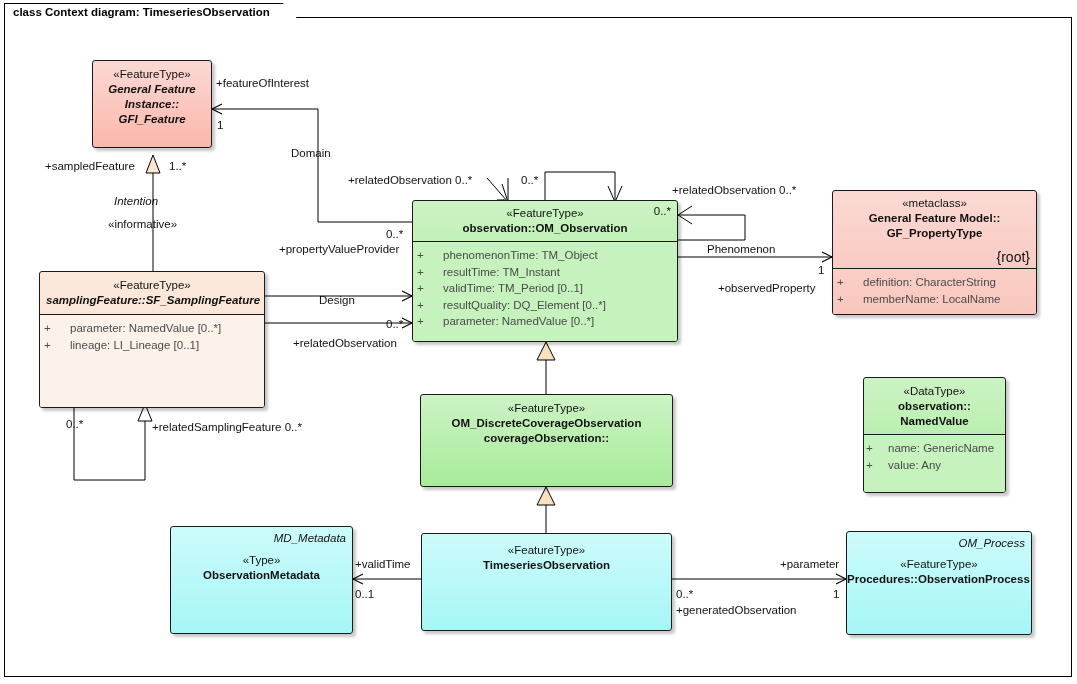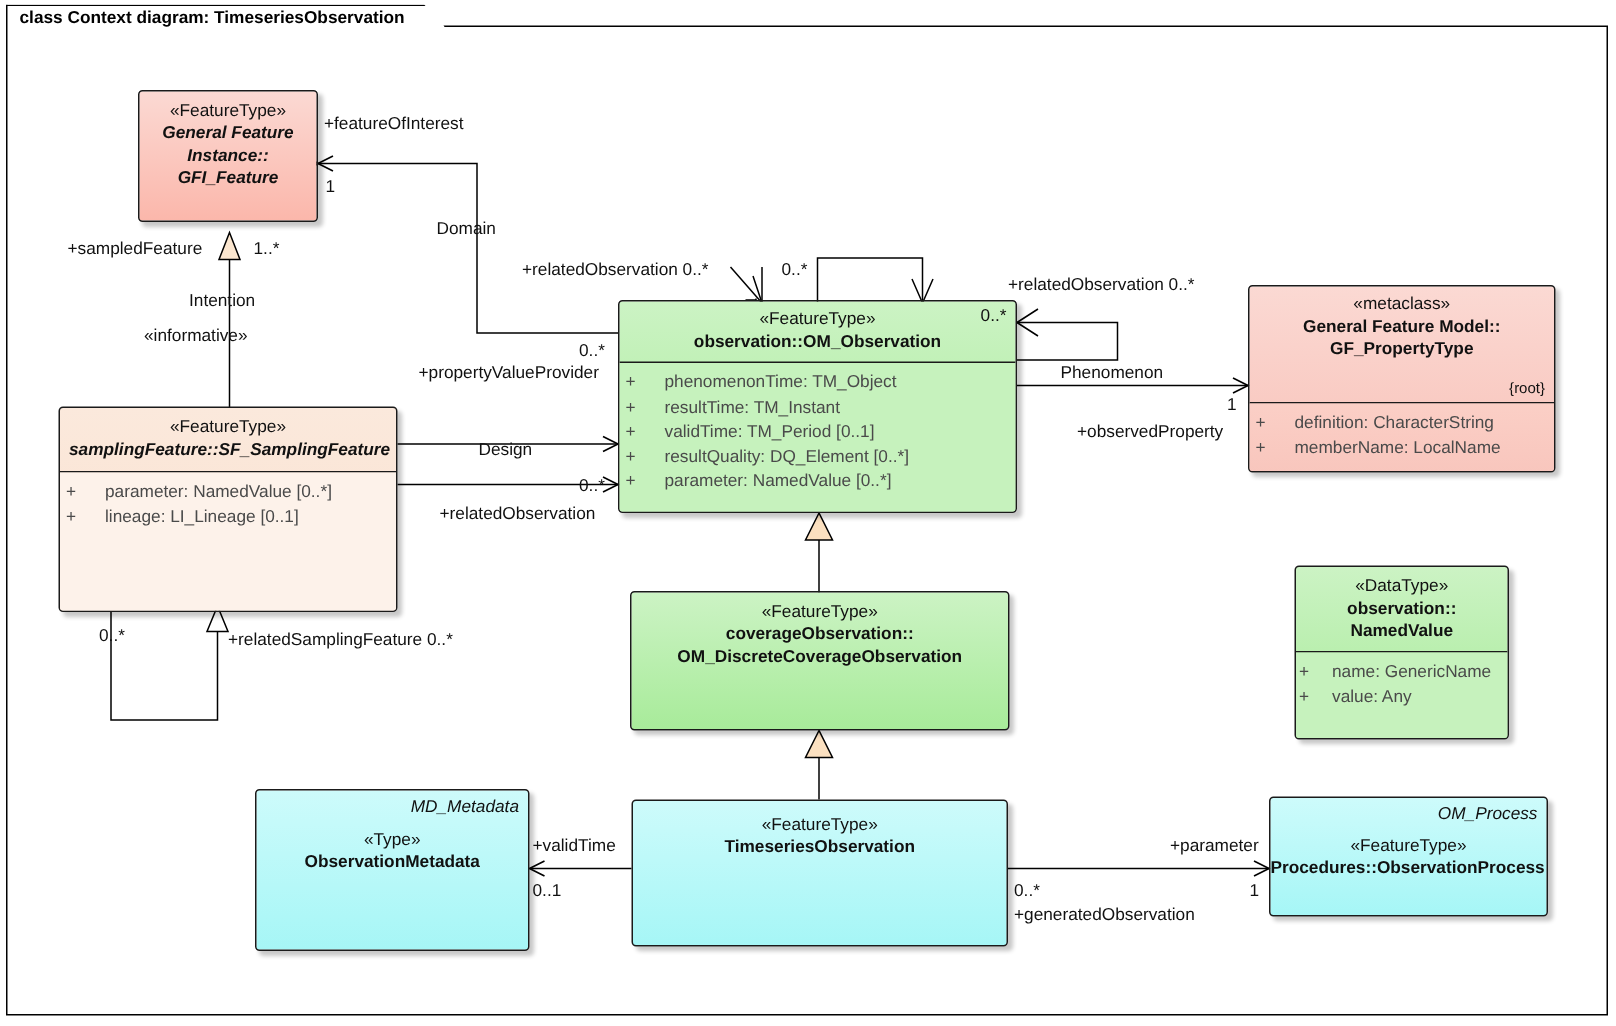--- a/index.html
+++ b/index.html
@@ -45,21 +45,21 @@
     text-align:center;
     position:relative;
   }
   .cls .sep{height:1px;background:#1a1a1a;}
   .cls .body{padding:5px 4px 5px 0;}
 
   .stereo{font-size:11.5px;color:#111;line-height:15px;}
   .cname{font-size:11.5px;font-weight:bold;color:#111;line-height:15px;}
   .cname.ital{font-style:italic;}
   .tagname{font-size:11.5px;font-style:italic;color:#111;text-align:right;line-height:15px;}
-  .rootmark{position:absolute;right:6px;bottom:3px;font-size:10px;color:#111;}
+  .rootmark{position:absolute;right:6px;bottom:3px;font-size:14px;color:#111;}
   .mult-corner{position:absolute;font-size:11.5px;color:#111;}
 
   .attr{
     font-size:11.5px;color:#4a4a4a;line-height:16.5px;
     white-space:nowrap;text-align:left;padding-left:4px;
   }
   .attr .plus{display:inline-block;width:26px;color:#4a4a4a;}
 
   
   .pink   {background:linear-gradient(180deg,#fbd9d3 0%,#fbb7ab 100%);}
@@ -203,22 +203,22 @@
       </div>
       <div class="attr">
         <span class="plus">+</span><span>memberName: LocalName</span>
       </div>
     </div>
   </div>
 
   <div class="cls green" style="left:420px;top:394px;width:253px;height:93px;">
     <div class="head" style="padding-top:6px;">
       <div class="stereo">«FeatureType»</div>
+      <div class="cname">OM_DiscreteCoverageObservation</div>
       <div class="cname">coverageObservation::</div>
-      <div class="cname">OM_DiscreteCoverageObservation</div>
     </div>
   </div>
 
   <div class="cls cyan" style="left:170px;top:526px;width:183px;height:108px;">
     <div class="head" style="padding-top:4px;text-align:center;">
       <div class="tagname">MD_Metadata</div>
       <div class="stereo" style="margin-top:7px;">«Type»</div>
       <div class="cname">ObservationMetadata</div>
     </div>
   </div>
@@ -240,36 +240,36 @@
     </div>
   </div>
 
   <div class="cls cyan" style="left:421px;top:533px;width:251px;height:98px;">
     <div class="head" style="padding-top:9px;">
       <div class="stereo">«FeatureType»</div>
       <div class="cname">TimeseriesObservation</div>
     </div>
   </div>
 
-  <div class="cls cyan" style="left:846px;top:531px;width:186px;height:80px;">
+  <div class="cls cyan" style="left:846px;top:531px;width:186px;height:104px;">
     <div class="head" style="padding-top:4px;">
       <div class="tagname">OM_Process</div>
       <div class="stereo" style="margin-top:6px;">«FeatureType»</div>
       <div class="cname" style="margin-left:-6px;">Procedures::ObservationProcess</div>
     </div>
   </div>
 
   <div class="lbl" style="left:216px;top:77px;">+featureOfInterest</div>
   <div class="lbl" style="left:217px;top:119px;">1</div>
 
   <div class="lbl" style="left:45px;top:160px;">+sampledFeature</div>
   <div class="lbl" style="left:169px;top:160px;">1..*</div>
 
-  <div class="lbl" style="left:126px;top:195px;">Intention</div>
-  <div class="lbl" style="left:96px;top:218px;">«informative»</div>
+  <div class="lbl" style="left:114px;top:195px;font-style:italic;">Intention</div>
+  <div class="lbl" style="left:108px;top:218px;">«informative»</div>
 
   <div class="lbl" style="left:291px;top:147px;">Domain</div>
 
   <div class="lbl" style="left:348px;top:174px;">+relatedObservation 0..*</div>
   <div class="lbl" style="left:521px;top:174px;">0..*</div>
 
   <div class="lbl" style="left:386px;top:228px;">0..*</div>
   <div class="lbl" style="left:279px;top:243px;">+propertyValueProvider</div>
 
   <div class="lbl" style="left:319px;top:294px;">Design</div>

